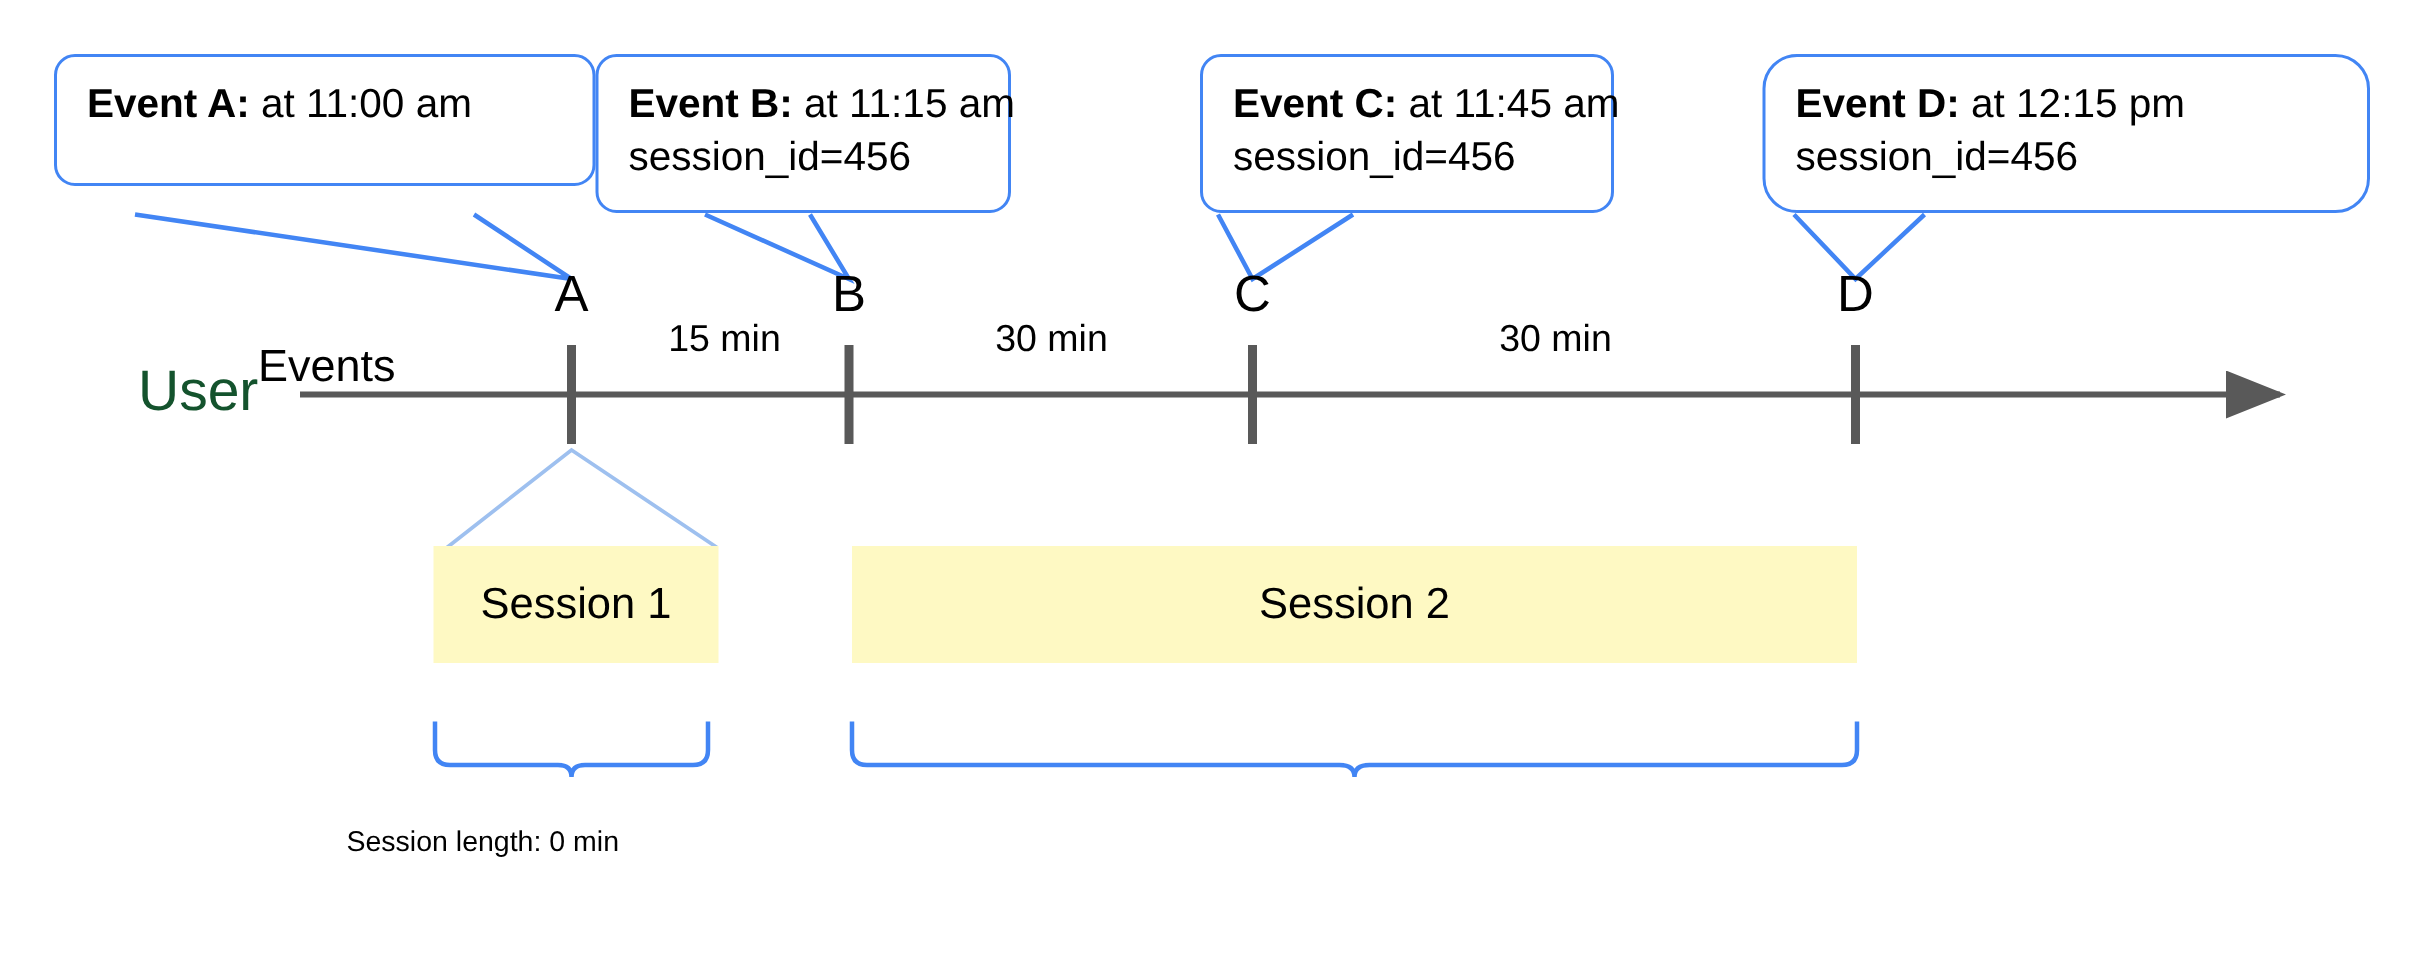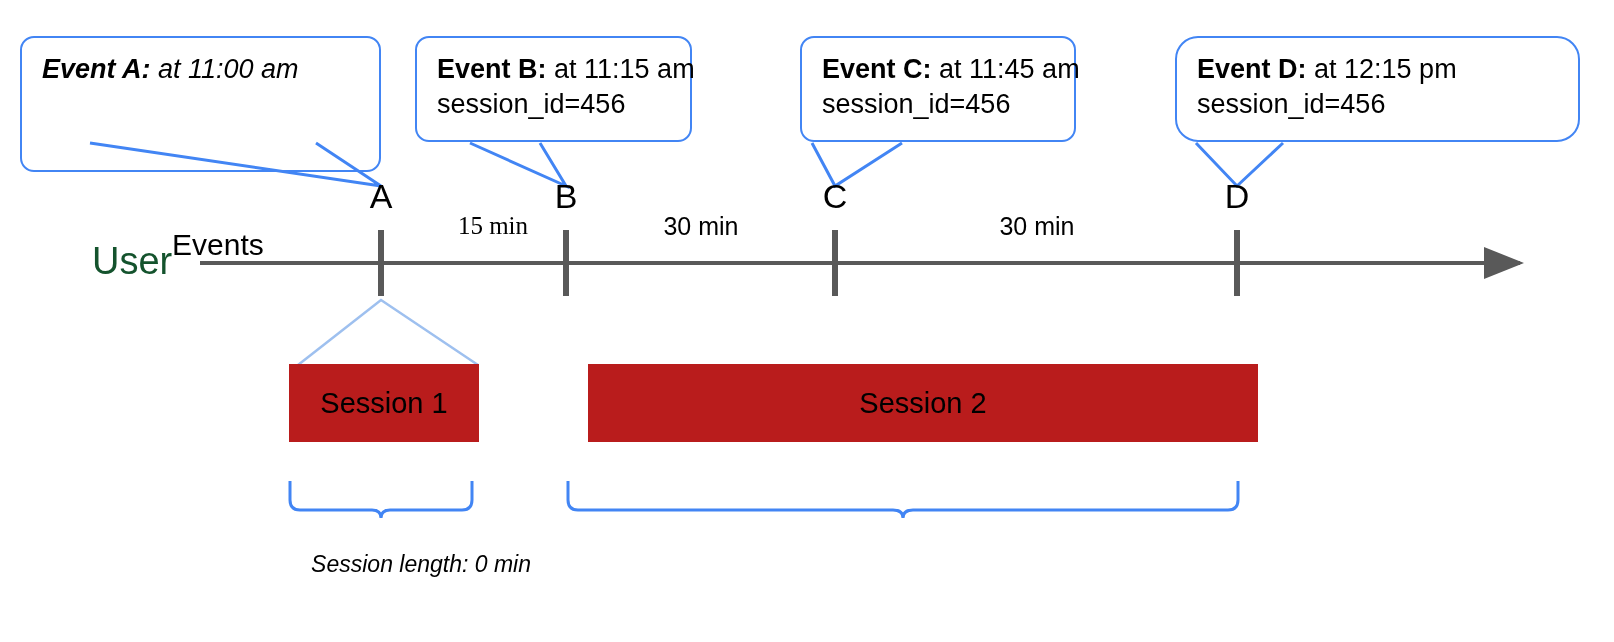--- a/index.html
+++ b/index.html
@@ -66,47 +66,46 @@
   }
   .gap-label {
     position: absolute;
     font-size: 25px;
     color: #000000;
     text-align: center;
     white-space: nowrap;
   }
   .session-bar {
     position: absolute;
-    background: #b91c1c;
+    background: #fef9c3;
     display: flex;
     align-items: center;
     justify-content: center;
     font-size: 29px;
     color: #000000;
     white-space: nowrap;
   }
   .brace-label {
     position: absolute;
-    font-size: 23px;
+    font-size: 19px;
     color: #000000;
-    text-align: right;
+    text-align: left;
     white-space: nowrap;
-    font-style: italic;
   }
 </style>
 </head>
 <body>
 
 <div id="stage">
 
-  <div class="callout" style="left:20px; top:36px; width:361px; height:136px;font-style:italic;">
+  <div class="callout" style="left:36px; top:36px; width:361px; height:88px;">
     <span class="lead">Event A:</span><span> at 11:00 am</span>
   </div>
 
-  <div class="callout" style="left:415px; top:36px; width:277px; height:106px;">
+  <div class="callout" style="left:397px; top:36px; width:277px; height:106px;">
     <span class="lead">Event B:</span><span> at 11:15 am</span>
     <span class="line2">session_id=456</span>
   </div>
 
   <div class="callout" style="left:800px; top:36px; width:276px; height:106px;">
     <span class="lead">Event C:</span><span> at 11:45 am</span>
     <span class="line2">session_id=456</span>
   </div>
 
   <div class="callout" style="left:1175px; top:36px; width:405px; height:106px;border-radius:23px;">
@@ -143,26 +142,26 @@
   </svg>
 
   <div class="axis-label-events" style="left:172px; top:180px;margin-top:48px;">Events</div>
   <div class="axis-label-user" style="left:92px; top:240px;">User</div>
 
   <div class="event-letter" style="left:351px; top:177px;">A</div>
   <div class="event-letter" style="left:536px; top:177px;">B</div>
   <div class="event-letter" style="left:805px; top:177px;">C</div>
   <div class="event-letter" style="left:1207px; top:177px;">D</div>
 
-  <div class="gap-label" style="left:402px; top:212px; width:182px;font-family:Liberation Serif, serif;">15 min</div>
+  <div class="gap-label" style="left:392px; top:212px; width:182px;">15 min</div>
   <div class="gap-label" style="left:568px; top:212px; width:266px;">30 min</div>
   <div class="gap-label" style="left:838px; top:212px; width:398px;">30 min</div>
 
   <div class="session-bar" style="left:289px; top:364px; width:190px; height:78px;">
     <span>Session 1</span>
   </div>
-  <div class="session-bar" style="left:568px; top:364px; width:670px; height:78px;margin-left:20px;">
+  <div class="session-bar" style="left:568px; top:364px; width:670px; height:78px;">
     <span>Session 2</span>
   </div>
 
   <div class="brace-label" style="left:231px; top:551px; width:300px;">Session length: 0 min</div>
 
 </div>
 
 </body></html>

